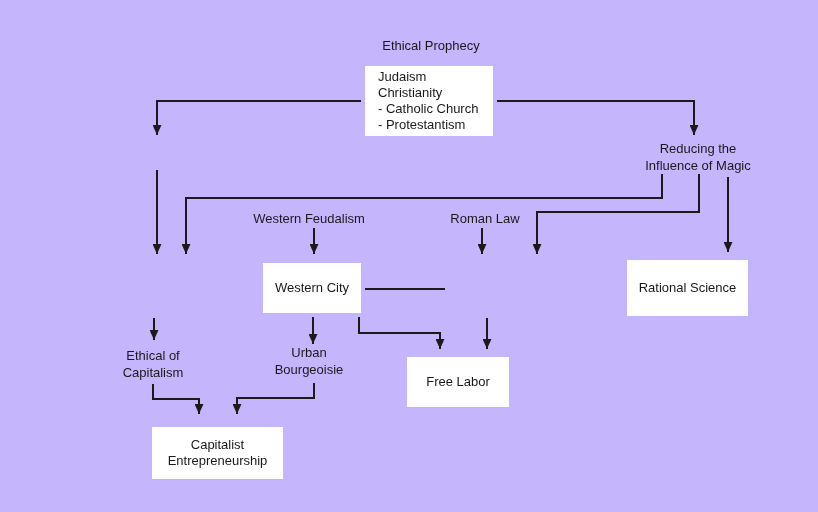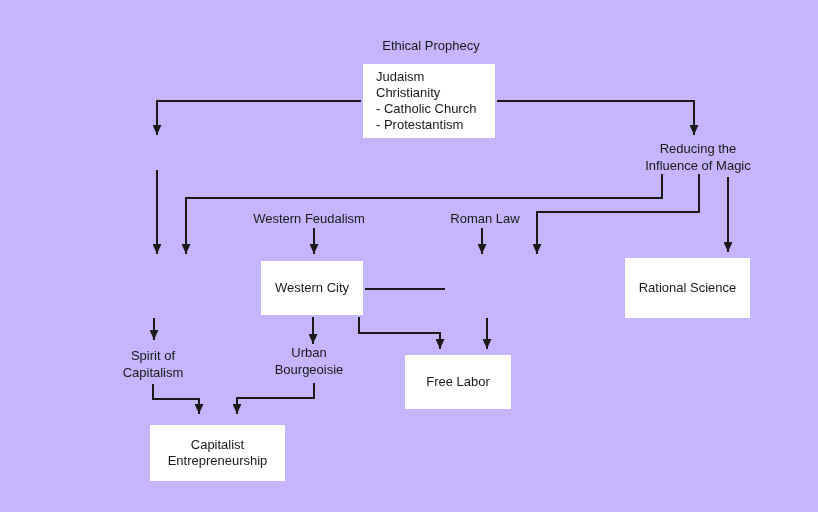--- a/index.html
+++ b/index.html
@@ -14,21 +14,21 @@
     color: #1a1a1a;
     overflow: hidden;
   }
   #edges {
     position: absolute;
     left: 0; top: 0;
     width: 818px; height: 512px;
   }
   .node-box {
     position: absolute;
-    border: 2px solid #c4b5fd;
+    border: 4px solid #c4b5fd;
     background: #ffffff;
     display: flex;
     flex-direction: column;
     justify-content: center;
     line-height: 16px;
   }
   .node-box.txt-center { align-items: center; text-align: center; }
   .node-box.txt-left   { align-items: flex-start; padding-left: 13px; text-align: left; }
   .float-label {
     position: absolute;
@@ -74,21 +74,21 @@
   <div class="float-label" style="left:698px; top:140px;">
     <div>Reducing the</div>
     <div>Influence of Magic</div>
   </div>
 
   <div class="float-label" style="left:309px; top:210px;">Western Feudalism</div>
 
   <div class="float-label" style="left:485px; top:210px;">Roman Law</div>
 
   <div class="float-label" style="left:153px; top:347px;">
-    <div>Spirit of</div>
+    <div>Ethical of</div>
     <div>Capitalism</div>
   </div>
 
   <div class="float-label" style="left:309px; top:344px;">
     <div>Urban</div>
     <div>Bourgeoisie</div>
   </div>
 
   <div class="node-box txt-left" style="left:361px; top:62px; width:136px; height:78px;">
     <div>Judaism</div>

